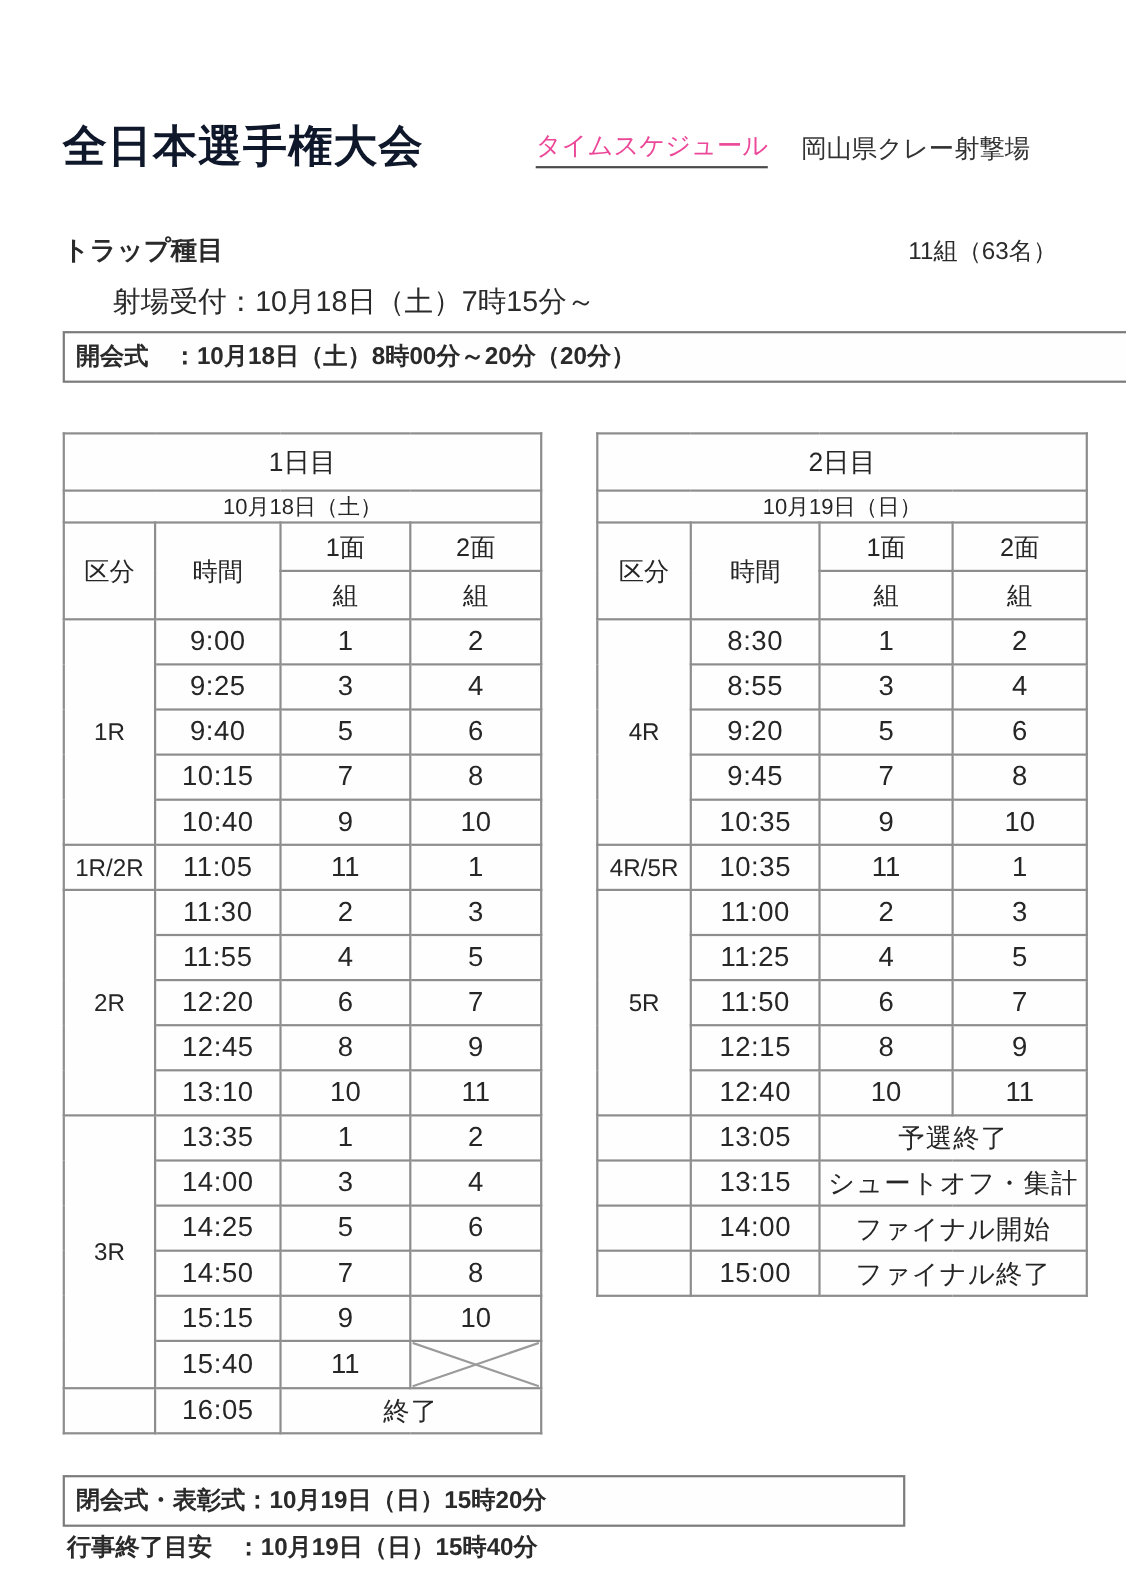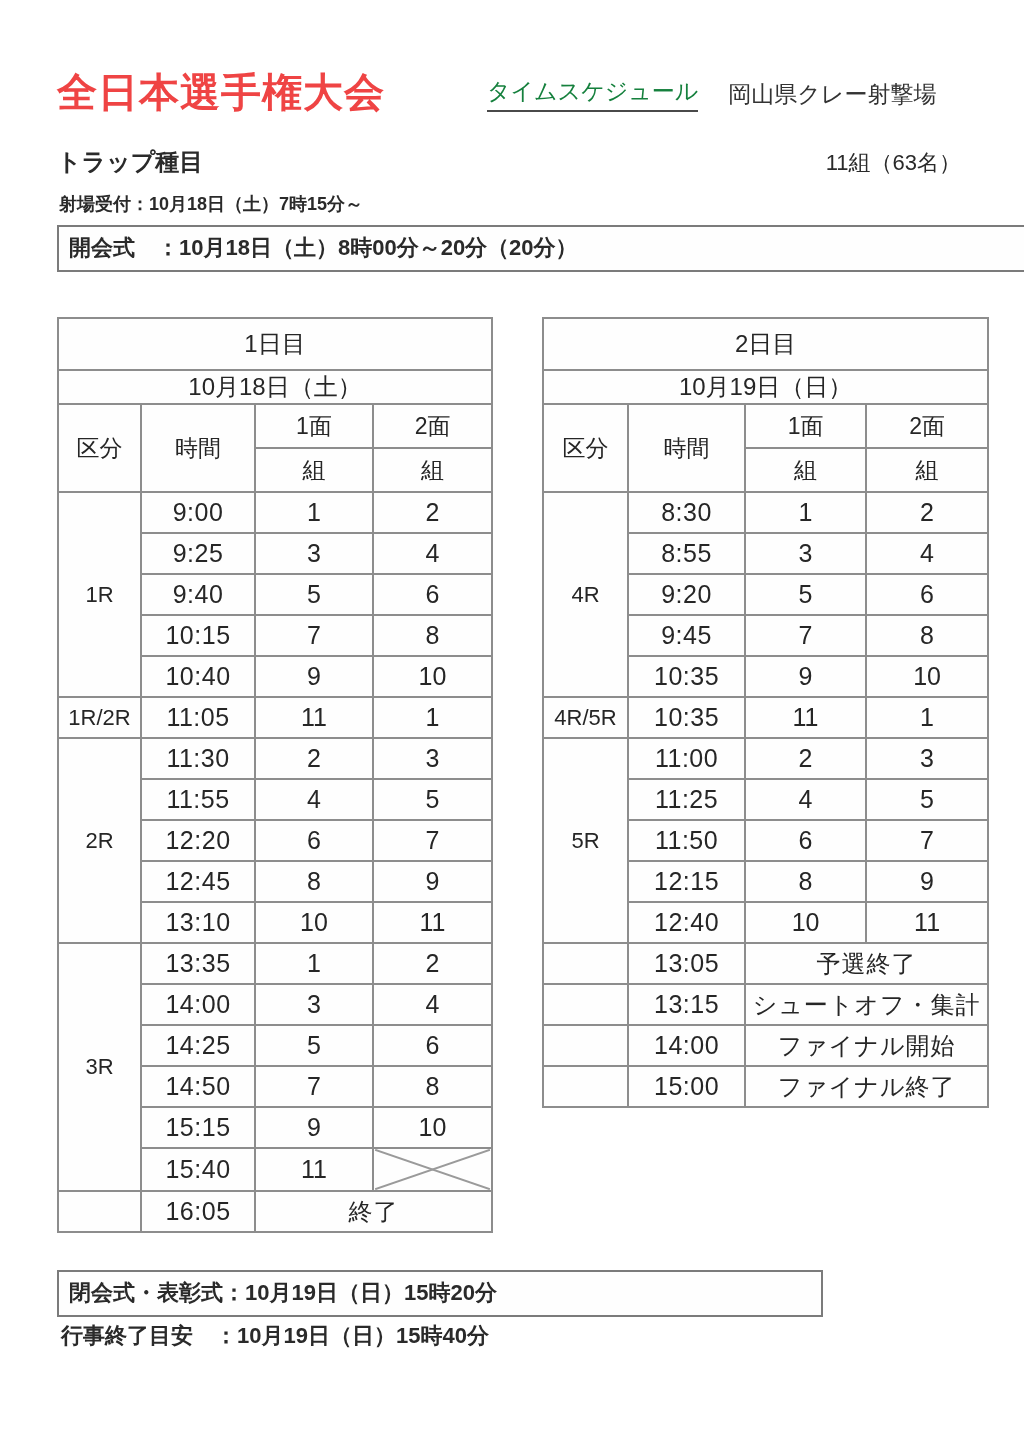--- a/index.html
+++ b/index.html
@@ -8,35 +8,35 @@
     width:1024px; min-height:1448px;
     font-family:"Liberation Sans","DejaVu Sans",sans-serif;
     color:#2a2a2a;
     position:relative;
   }
   .page { padding:70px 49px 40px 57px; }
 
   
   .header-row { display:flex; align-items:flex-end; }
   .main-title {
-    font-size:40px; font-weight:bold; letter-spacing:1px; color:#ef4444;
-    line-height:1.1; white-space:nowrap;
+    font-size:40px; font-weight:bold; letter-spacing:1px; color:#0f172a;
+    line-height:1.1; white-space:nowrap;margin-top:41px;
   }
   .subtitle {
-    margin-left:102px; font-size:23px; font-weight:500; color:#15803d;
+    margin-left:102px; font-size:23px; font-weight:500; color:#ec4899;
     border-bottom:2px solid #4a4a4a; padding-bottom:3px;
     margin-bottom:2px; white-space:nowrap;
   }
   .venue { margin-left:30px; font-size:23px; font-weight:500; color:#333; margin-bottom:4px; white-space:nowrap; }
 
-  .meta-row { display:flex; justify-content:space-between; align-items:baseline; margin-top:32px; }
+  .meta-row { display:flex; justify-content:space-between; align-items:baseline; margin-top:56px; }
   .event-type { font-size:24px; font-weight:bold; color:#2a2a2a; }
   .groups-info { font-size:22px; font-weight:500; padding-right:14px; }
 
-  .reception-line { margin-top:14px; font-size:18px; font-weight:700; padding-left:2px; }
+  .reception-line { margin-top:14px; font-size:26px; font-weight:400; padding-left:2px;margin-left:43px; }
   .opening-box {
     margin-top:9px; border:2px solid #7b7b7b; width:1002px;
     padding:6px 10px 7px 10px; font-size:22px; font-weight:600;
     background:#fefefe;
   }
 
   
   .tables-row { display:flex; margin-top:45px; align-items:flex-start; }
   table.schedule {
     border-collapse:collapse; table-layout:fixed;
@@ -44,21 +44,21 @@
   }
   #day1-table { width:434px; }
   #day2-table { width:445px; margin-left:49px; }
   table.schedule th, table.schedule td {
     border:2px solid #8d8d8d;
     text-align:center; vertical-align:middle;
     font-weight:500; color:#262626;
     padding:0; overflow:hidden;
   }
   th.day-title { height:52px; font-size:24px; }
-  th.day-date  { height:23px; font-size:24px;margin-left:41px; }
+  th.day-date  { height:23px; font-size:20px;margin-left:41px; }
   th.hdr       { height:44px; font-size:23px; }
   td.kubun     { font-size:22px; }
   td.time      { height:41px; font-size:25px; letter-spacing:0.5px; }
   td.grp       { font-size:25px; }
   td.note      { font-size:24px; letter-spacing:1px; }
   td.cross-cell { padding:0; }
   .cross-svg { display:block; width:100%; height:41px; }
   .cross-svg line { stroke:#9a9a9a; stroke-width:2; vector-effect:non-scaling-stroke; }
 
   

